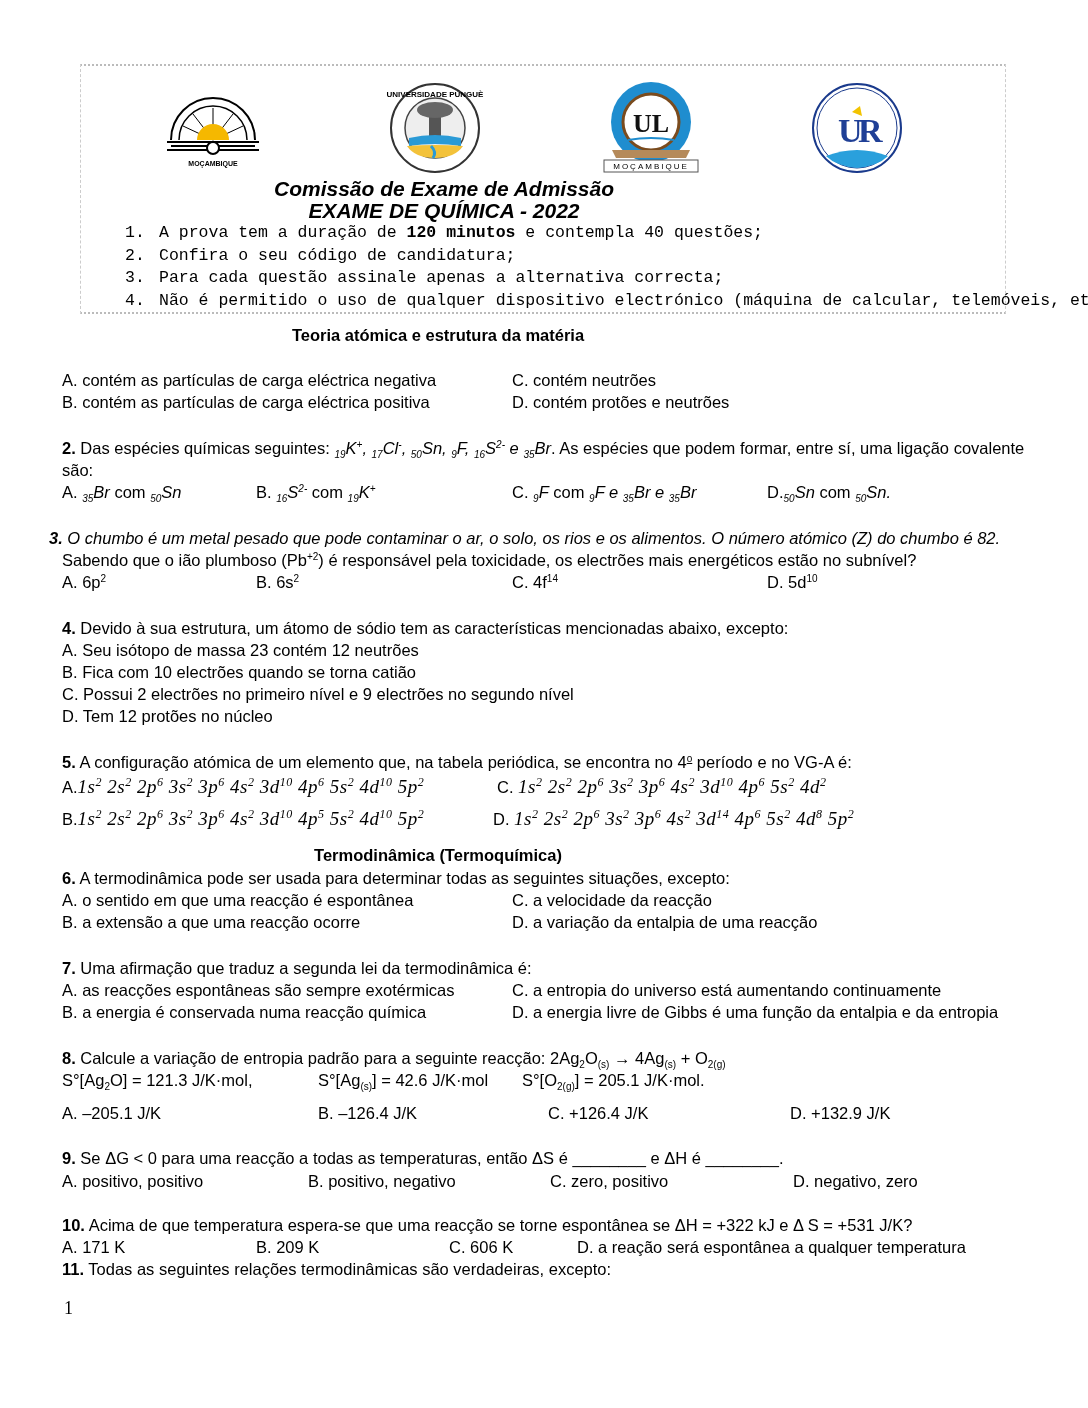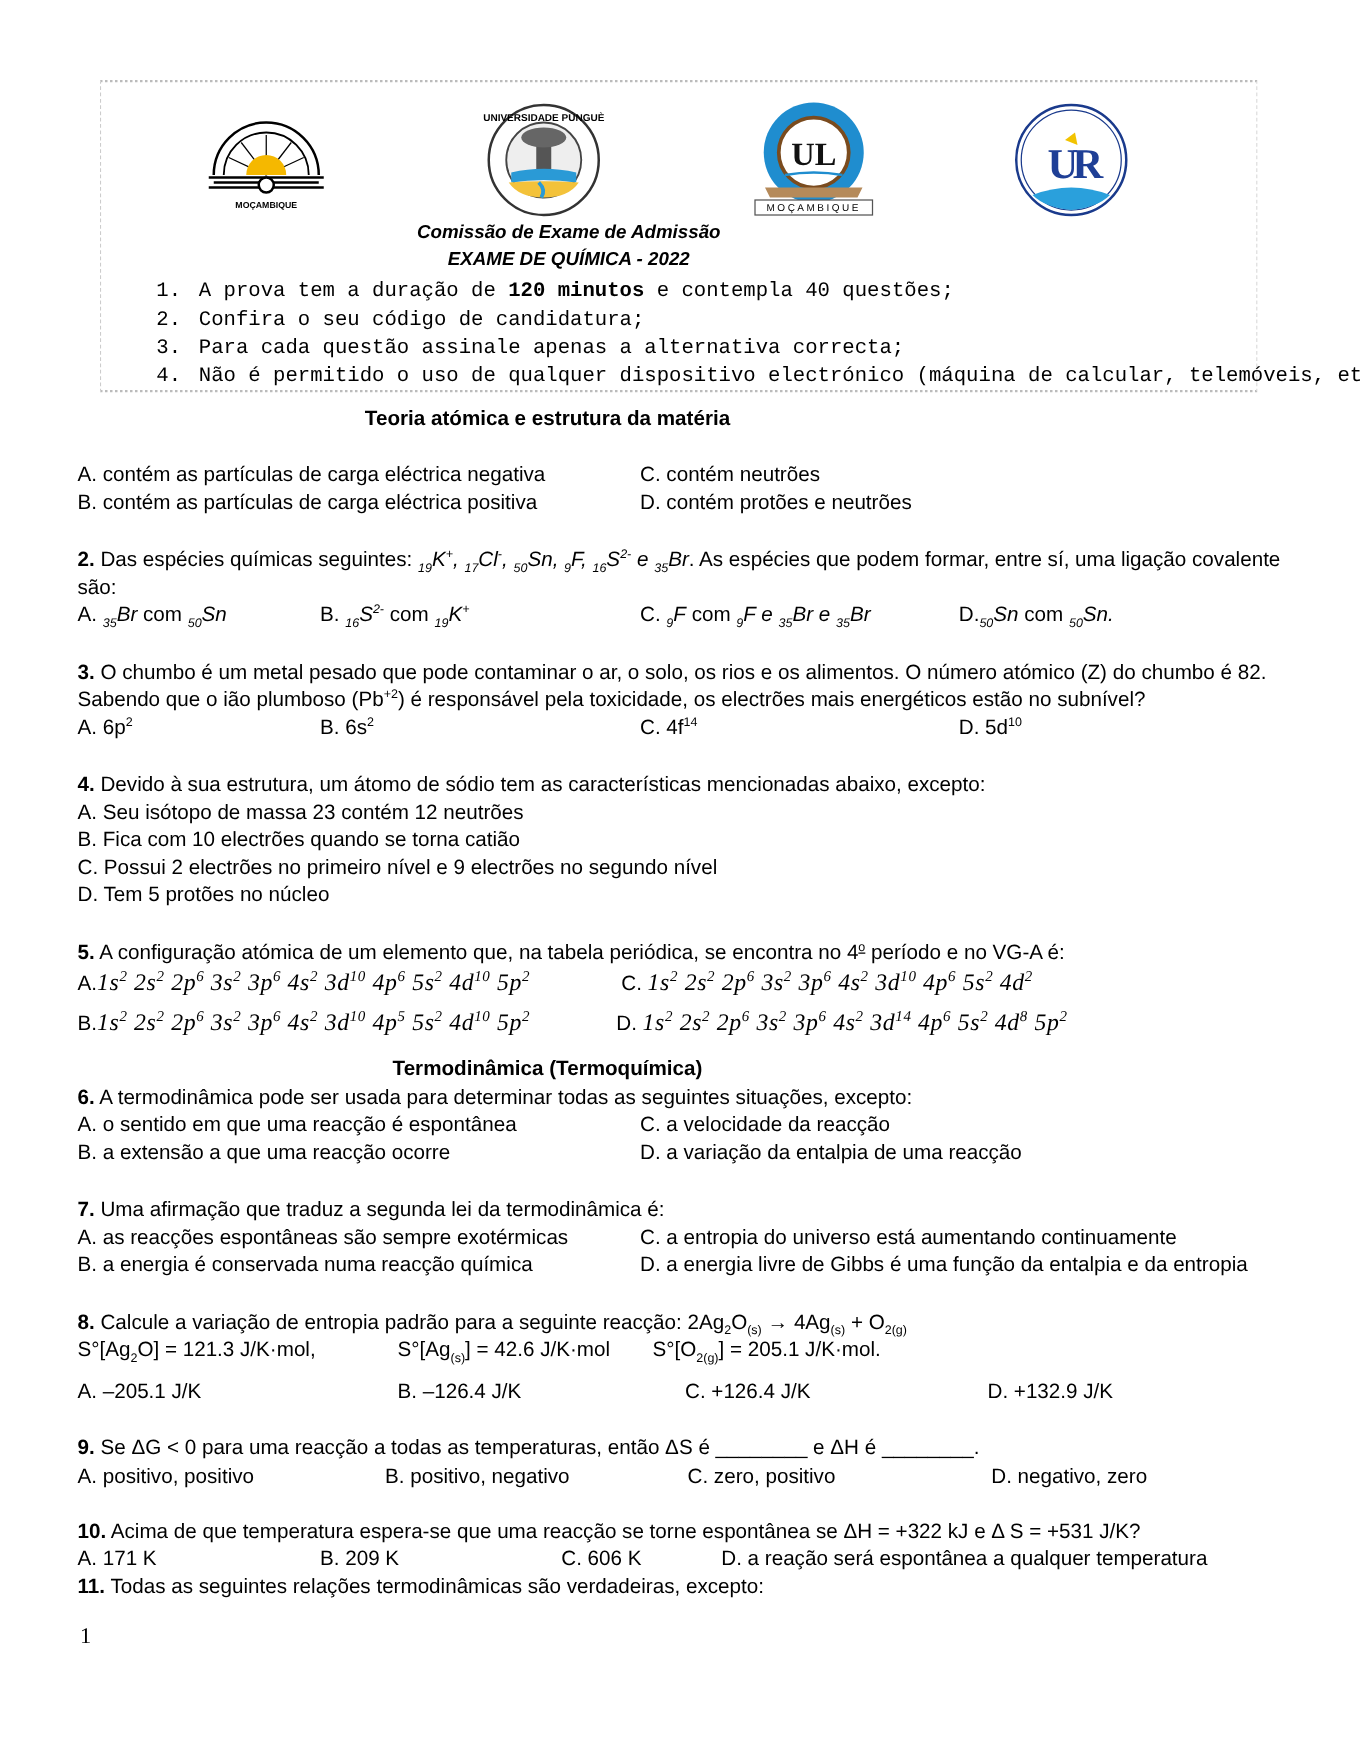--- a/index.html
+++ b/index.html
@@ -7,22 +7,22 @@
          font-family: "Liberation Sans", sans-serif; color: #000; font-size: 16.5px; }
   .page { position: absolute; left: 0; top: 0; width: 1088px; height: 1408px; }
 
   
   .frame { position: absolute; left: 80px; top: 64px; width: 924px; height: 246px;
            border-top: 2px dotted #bbb; border-bottom: 2px dotted #bbb;
            border-left: 1px dashed #ccc; border-right: 1px dashed #ccc; }
   .logo { position: absolute; top: 82px; }
   .logo svg { display: block; }
 
-  .hdr-title { position: absolute; left: 11px; width: 888px; text-align: center;
-               font-weight: bold; font-style: italic; font-size: 15px; }
+  .hdr-title { position: absolute; left: 0; width: 888px; text-align: center;
+               font-weight: bold; font-style: italic; font-size: 21px; }
   .rules { position: absolute; left: 125px; top: 222px; margin: 0; padding: 0; list-style: none; font-family: Liberation Mono, monospace; }
   .rules li { height: 22.5px; line-height: 22.5px; white-space: nowrap; }
   .rules .num { display: inline-block; width: 34px; }
 
   .section-title { position: absolute; left: 0; width: 876px; text-align: center; font-weight: bold; }
   .line { position: absolute; white-space: nowrap; line-height: 22px; }
   .qnum { font-weight: bold; }
   sub, sup { font-size: 10px; line-height: 0; }
   .cfg { font-family: "Liberation Serif", serif; font-style: italic; font-size: 19px; letter-spacing: 0.5px; }
   .cfg sup { font-size: 12px; }
@@ -112,32 +112,32 @@
 
   <div class="line" style="left:62px;top:437px;">
     <span class="qnum">2.</span> Das espécies químicas seguintes: <i><sub>19</sub>K<sup>+</sup>, <sub>17</sub>Cl<sup>-</sup>, <sub>50</sub>Sn, <sub>9</sub>F, <sub>16</sub>S<sup>2-</sup> e <sub>35</sub>Br</i>. As espécies que podem formar, entre sí, uma ligação covalente
   </div>
   <div class="line" style="left:62px;top:459px;">são:</div>
   <div class="line" style="left:62px;top:481px;">A. <i><sub>35</sub>Br</i> com <i><sub>50</sub>Sn</i></div>
   <div class="line" style="left:256px;top:481px;">B. <i><sub>16</sub>S<sup>2-</sup></i> com <i><sub>19</sub>K<sup>+</sup></i></div>
   <div class="line" style="left:512px;top:481px;">C. <i><sub>9</sub>F</i> com <i><sub>9</sub>F e <sub>35</sub>Br e <sub>35</sub>Br</i></div>
   <div class="line" style="left:767px;top:481px;">D.<i><sub>50</sub>Sn</i> com <i><sub>50</sub>Sn.</i></div>
 
-  <div class="line" style="left:62px;top:527px;"><span class="qnum">3.</span> <span>O chumbo é um metal pesado que pode contaminar o ar, o solo, os rios e os alimentos. O número atómico (Z) do chumbo é 82.</span></div>
+  <div class="line" style="left:49px;top:527px;font-style:italic;"><span class="qnum">3.</span> <span>O chumbo é um metal pesado que pode contaminar o ar, o solo, os rios e os alimentos. O número atómico (Z) do chumbo é 82.</span></div>
   <div class="line" style="left:62px;top:549px;"><span>Sabendo que o ião plumboso (Pb</span><sup>+2</sup><span>) é responsável pela toxicidade, os electrões mais energéticos estão no subnível?</span></div>
   <div class="line" style="left:62px;top:571px;">A. 6p<sup>2</sup></div>
   <div class="line" style="left:256px;top:571px;">B. 6s<sup>2</sup></div>
   <div class="line" style="left:512px;top:571px;">C. 4f<sup>14</sup></div>
   <div class="line" style="left:767px;top:571px;">D. 5d<sup>10</sup></div>
 
   <div class="line" style="left:62px;top:617px;"><span class="qnum">4.</span> <span>Devido à sua estrutura, um átomo de sódio tem as características mencionadas abaixo, excepto:</span></div>
   <div class="line" style="left:62px;top:639px;">A. Seu isótopo de massa 23 contém 12 neutrões</div>
   <div class="line" style="left:62px;top:661px;">B. Fica com 10 electrões quando se torna catião</div>
   <div class="line" style="left:62px;top:683px;">C. Possui 2 electrões no primeiro nível e 9 electrões no segundo nível</div>
-  <div class="line" style="left:62px;top:705px;">D. Tem 5 protões no núcleo</div>
+  <div class="line" style="left:62px;top:705px;">D. Tem 12 protões no núcleo</div>
 
   <div class="line" style="left:62px;top:751px;"><span class="qnum">5.</span> <span>A configuração atómica de um elemento que, na tabela periódica, se encontra no 4</span><sup style="text-decoration:underline;">o</sup><span> período e no VG-A é:</span></div>
   <div class="line" style="left:62px;top:776px;">A.<span class="cfg">1s<sup>2</sup> 2s<sup>2</sup> 2p<sup>6</sup> 3s<sup>2</sup> 3p<sup>6</sup> 4s<sup>2</sup> 3d<sup>10</sup> 4p<sup>6</sup> 5s<sup>2</sup> 4d<sup>10</sup> 5p<sup>2</sup></span></div>
   <div class="line" style="left:497px;top:776px;">C. <span class="cfg">1s<sup>2</sup> 2s<sup>2</sup> 2p<sup>6</sup> 3s<sup>2</sup> 3p<sup>6</sup> 4s<sup>2</sup> 3d<sup>10</sup> 4p<sup>6</sup> 5s<sup>2</sup> 4d<sup>2</sup></span></div>
   <div class="line" style="left:62px;top:808px;">B.<span class="cfg">1s<sup>2</sup> 2s<sup>2</sup> 2p<sup>6</sup> 3s<sup>2</sup> 3p<sup>6</sup> 4s<sup>2</sup> 3d<sup>10</sup> 4p<sup>5</sup> 5s<sup>2</sup> 4d<sup>10</sup> 5p<sup>2</sup></span></div>
   <div class="line" style="left:493px;top:808px;">D. <span class="cfg">1s<sup>2</sup> 2s<sup>2</sup> 2p<sup>6</sup> 3s<sup>2</sup> 3p<sup>6</sup> 4s<sup>2</sup> 3d<sup>14</sup> 4p<sup>6</sup> 5s<sup>2</sup> 4d<sup>8</sup> 5p<sup>2</sup></span></div>
 
   <div class="section-title" style="top:846px;">Termodinâmica (Termoquímica)</div>
 
   <div class="line" style="left:62px;top:867px;"><span class="qnum">6.</span> <span>A termodinâmica pode ser usada para determinar todas as seguintes situações, excepto:</span></div>

